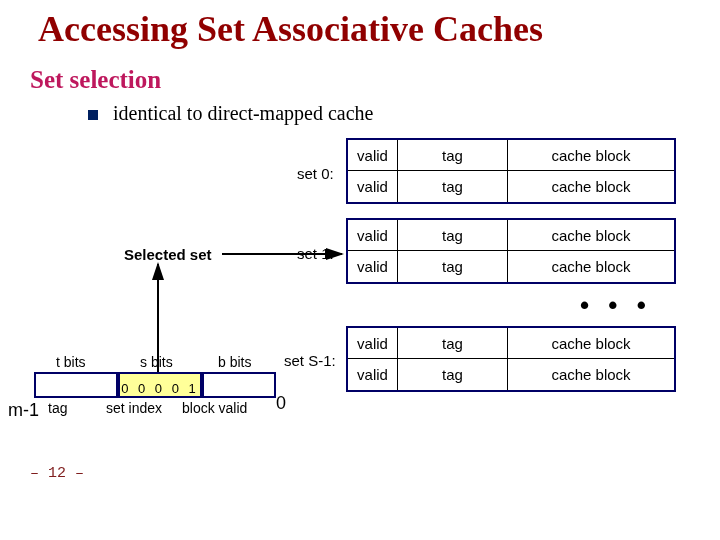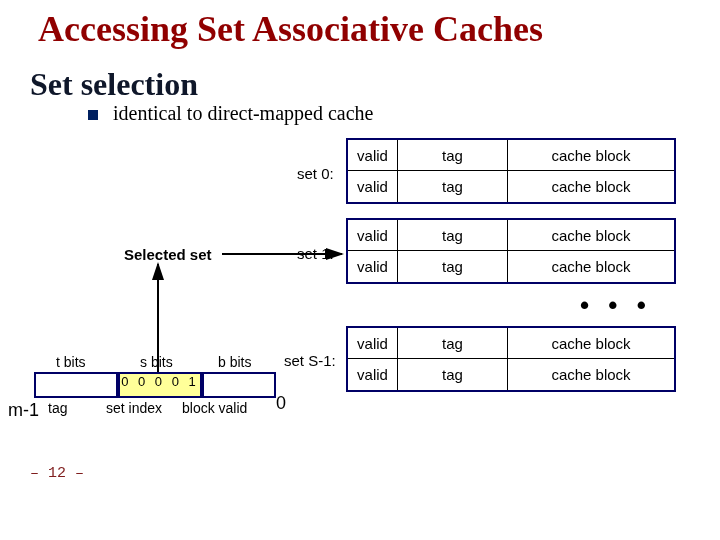--- a/index.html
+++ b/index.html
@@ -1,36 +1,36 @@
 <!DOCTYPE html>
 <html><head>
 <meta charset="utf-8">
 <style>
   html,body{margin:0;padding:0;width:720px;height:540px;background:#fff;font-family:"Comic Sans MS","Comic Sans",cursive;color:#000}
   .slide{position:relative;width:720px;height:500px}
   .title{position:absolute;left:38px;top:8px;font-size:36px;font-weight:bold;color:#900000}
-  .subtitle{position:absolute;left:30px;top:66px;font-size:32px;font-weight:bold;color:#0f172a}
+  .subtitle{position:absolute;left:30px;top:66px;font-size:25px;font-weight:bold;color:#be185d}
   .bullet-row{position:absolute;left:88px;top:102px;font-size:20px;font-weight:normal;color:#000}
   .bullet-sq{display:inline-block;width:10px;height:10px;background:#002060;margin-right:10px;vertical-align:middle}
   .slidenum{position:absolute;left:30px;bottom:18px;font-family:Liberation Mono, monospace;font-size:15px;color:#7f1d1d}
 
   .setblock{position:absolute;background:#701a75;border:2px solid #000066;box-sizing:border-box}
   .setblock .row{display:flex;height:50%;border-bottom:1px solid #000;box-sizing:border-box}
   .setblock .row:last-child{border-bottom:none}
   .cell{display:flex;align-items:center;justify-content:center;font-family:Arial,Helvetica,sans-serif;font-size:15px;border-right:1px solid #000;box-sizing:border-box;background:#fff}
   .cell:last-child{border-right:none}
   .c-valid{width:50px}
   .c-tag{width:110px}
   .c-block{flex:1}
 
   .setlabel{position:absolute;font-family:Arial,Helvetica,sans-serif;font-size:15px}
   .dots{position:absolute;font-family:Arial,Helvetica,sans-serif;font-size:26px;font-weight:bold;letter-spacing:6px}
   .selected-label{position:absolute;font-family:Arial,Helvetica,sans-serif;font-size:15px;font-weight:bold}
 
-  .addrbox{position:absolute;height:26px;border:2px solid #000066;background:#fff;box-sizing:border-box;display:flex;align-items:flex-start;justify-content:center;font-family:Arial,Helvetica,sans-serif;font-size:14px}
+  .addrbox{position:absolute;height:26px;border:2px solid #000066;background:#fff;box-sizing:border-box;display:flex;align-items:flex-end;justify-content:center;font-family:Arial,Helvetica,sans-serif;font-size:14px}
   .addrbox.yellow{background:#ffff99}
   .addr-digits{font-family:Arial,Helvetica,sans-serif;font-size:13px;letter-spacing:3px}
   .addr-top{position:absolute;font-family:Arial,Helvetica,sans-serif;font-size:14px}
   .addr-bot{position:absolute;font-family:Arial,Helvetica,sans-serif;font-size:14px}
   .tiny{position:absolute;font-family:Arial,Helvetica,sans-serif;font-size:18px}
 
   svg.arrow{position:absolute;overflow:visible}
 </style>
 </head>
 <body>

